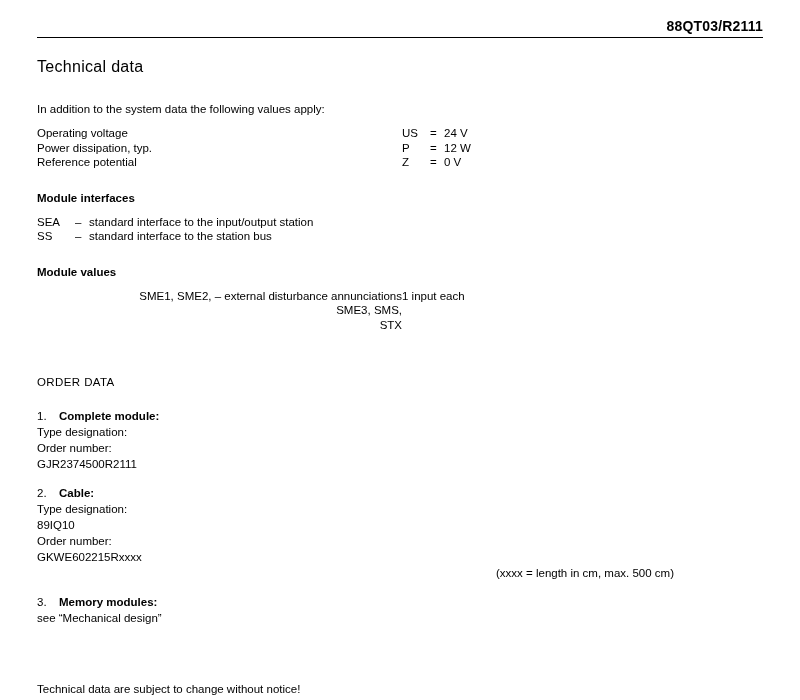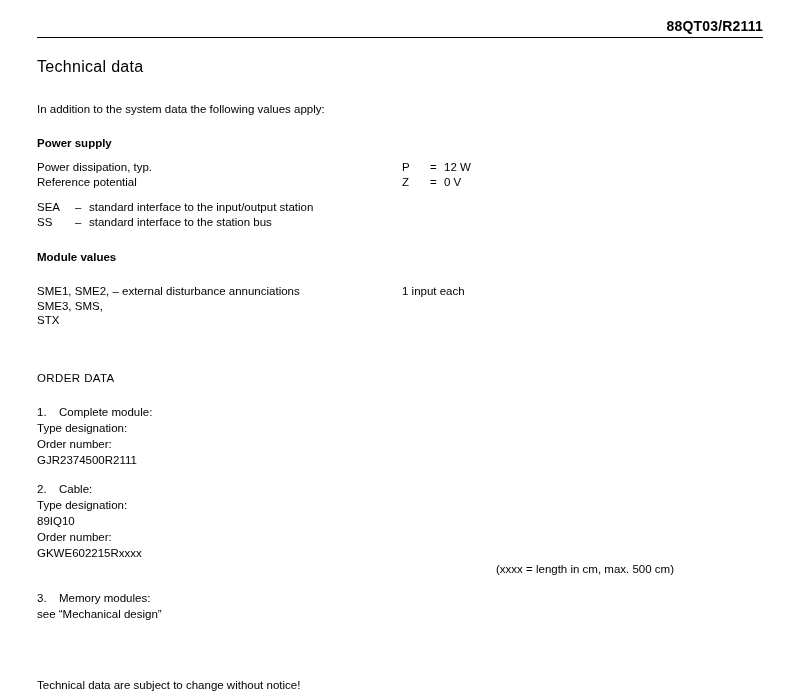--- a/index.html
+++ b/index.html
@@ -91,22 +91,23 @@
     vertical-align: top;
     white-space: pre;
   }
   .iface-table td.name {
     width: 38px;
   }
   .iface-table td.dash {
     width: 14px;
   }
   .input-table {
-    margin-top: 21px;
+    margin-top: 11px;
     border-collapse: collapse;
+    text-align: right;
   }
   .input-table td {
     font-size: 11.5px;
     padding: 0;
     line-height: 14.5px;
     vertical-align: top;
     white-space: pre;
   }
   .input-table td.desc {
     width: 365px;
@@ -127,20 +128,21 @@
     display: flex;
     font-size: 11.5px;
     line-height: 16px;
   }
   .order-num {
     width: 22px;
     flex: none;
   }
   .order-title {
     flex: none;
+    font-weight: bold;
   }
   .order-detail {
     display: flex;
     font-size: 11.5px;
     line-height: 16px;
     flex-direction: column;
   }
   .od-indent {
     width: 22px;
     flex: none;
@@ -177,39 +179,45 @@
 
   <div class="header-code">88QT03/R2111</div>
   <div class="header-rule"></div>
 
   <div class="content">
 
     <h1 class="section-title">Technical data</h1>
 
     <div class="intro">In addition to the system data the following values apply:</div>
 
-    <div class="subhead">Power supply</div>
 
     <table class="spec-table">
       <tbody>
+        <tr>
+          <td class="label">Operating voltage</td>
+          <td class="sym">US</td>
+          <td class="eq">=</td>
+          <td class="val">24 V</td>
+        </tr>
         <tr>
           <td class="label">Power dissipation, typ.</td>
           <td class="sym">P</td>
           <td class="eq">=</td>
           <td class="val">12 W</td>
         </tr>
         <tr>
           <td class="label">Reference potential</td>
           <td class="sym">Z</td>
           <td class="eq">=</td>
           <td class="val">0 V</td>
         </tr>
       </tbody>
     </table>
 
+    <div class="subhead">Module interfaces</div>
 
     <table class="iface-table">
       <tbody>
         <tr>
           <td class="name">SEA</td>
           <td class="dash">–</td>
           <td class="text">standard interface to the input/output station</td>
         </tr>
         <tr>
           <td class="name">SS</td>

